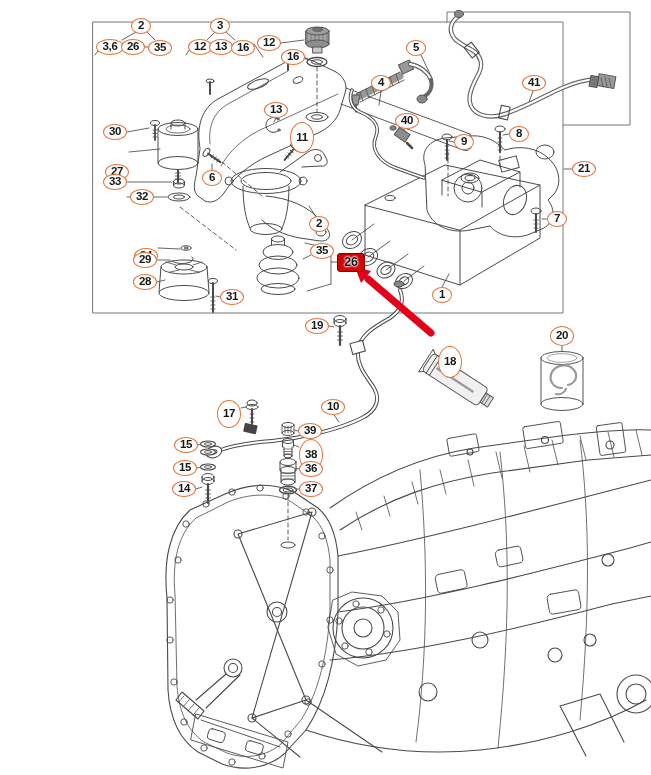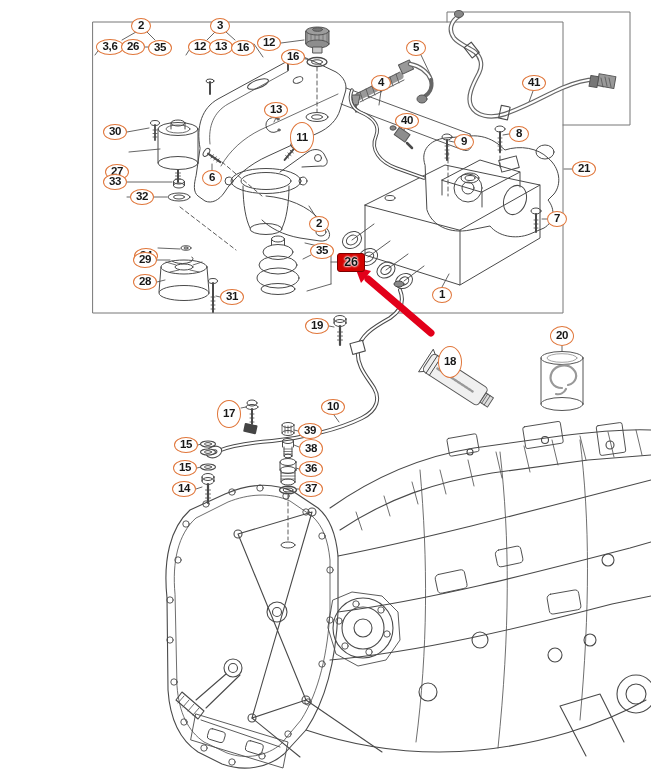--- a/index.html
+++ b/index.html
@@ -406,20 +406,20 @@
       <div class="callout" style="left: 220px; top: 289px; width: 24px; height: 16px;">31</div>
       <div class="callout" style="left: 310px; top: 243px; width: 24px; height: 16px;">35</div>
       <div class="callout highlight" style="left: 337px; top: 252.5px; width: 28px; height: 19px;">26</div>
       <div class="callout" style="left: 432px; top: 287px; width: 20px; height: 16px;">1</div>
       <div class="callout" style="left: 305px; top: 318px; width: 24px; height: 16px;">19</div>
       <div class="callout" style="left: 438px; top: 346px; width: 24px; height: 32px;">18</div>
       <div class="callout" style="left: 550px; top: 326px; width: 24px; height: 20px;">20</div>
       <div class="callout" style="left: 321px; top: 399px; width: 24px; height: 16px;">10</div>
       <div class="callout" style="left: 217px; top: 400px; width: 24px; height: 28px;">17</div>
       <div class="callout" style="left: 298px; top: 423px; width: 24px; height: 16px;">39</div>
-      <div class="callout" style="left: 299px; top: 439px; width: 24px; height: 19px;">38</div>
+      <div class="callout" style="left: 299px; top: 439px; width: 24px; height: 32px;">38</div>
       <div class="callout" style="left: 299px; top: 461px; width: 24px; height: 16px;">36</div>
       <div class="callout" style="left: 299px; top: 481px; width: 24px; height: 16px;">37</div>
       <div class="callout" style="left: 174px; top: 437px; width: 24px; height: 16px;">15</div>
       <div class="callout" style="left: 173px; top: 460px; width: 24px; height: 16px;">15</div>
       <div class="callout" style="left: 172px; top: 481px; width: 24px; height: 16px;">14</div>
     </div>
 </div>
 
 </body></html>

